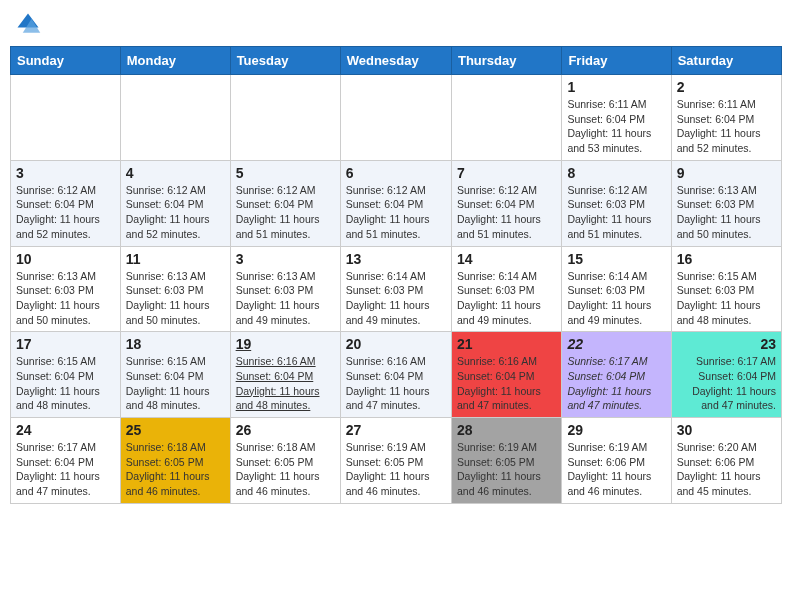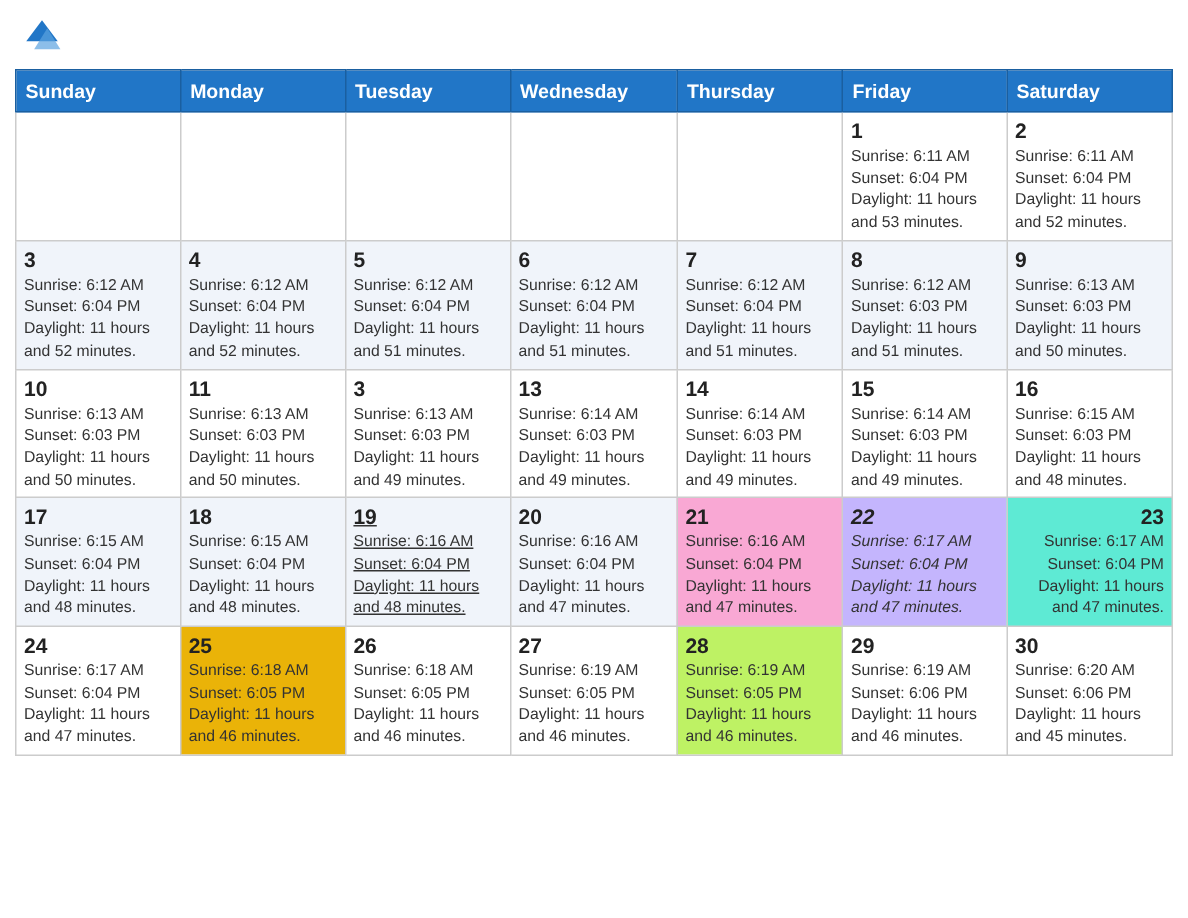--- a/index.html
+++ b/index.html
@@ -250,21 +250,21 @@
           <div class="day-info" style="white-space: pre-line;">Sunrise: 6:16 AM
 Sunset: 6:04 PM
 Daylight: 11 hours and 48 minutes.</div>
         </td>
         <td style="background: rgb(240, 244, 250);">
           <div class="day-number">20</div>
           <div class="day-info" style="white-space: pre-line;">Sunrise: 6:16 AM
 Sunset: 6:04 PM
 Daylight: 11 hours and 47 minutes.</div>
         </td>
-        <td style="background: #f9a8d4;">
+        <td style="background: #ef4444;">
           <div class="day-number">21</div>
           <div class="day-info" style="white-space: pre-line;">Sunrise: 6:16 AM
 Sunset: 6:04 PM
 Daylight: 11 hours and 47 minutes.</div>
         </td>
         <td style="background: #c4b5fd; font-style: italic;">
           <div class="day-number">22</div>
           <div class="day-info" style="white-space: pre-line;">Sunrise: 6:17 AM
 Sunset: 6:04 PM
 Daylight: 11 hours and 47 minutes.</div>
@@ -294,21 +294,21 @@
           <div class="day-info" style="white-space: pre-line;">Sunrise: 6:18 AM
 Sunset: 6:05 PM
 Daylight: 11 hours and 46 minutes.</div>
         </td>
         <td style="background: rgb(255, 255, 255);">
           <div class="day-number">27</div>
           <div class="day-info" style="white-space: pre-line;">Sunrise: 6:19 AM
 Sunset: 6:05 PM
 Daylight: 11 hours and 46 minutes.</div>
         </td>
-        <td style="background: #bef264;">
+        <td style="background: #a3a3a3;">
           <div class="day-number">28</div>
           <div class="day-info" style="white-space: pre-line;">Sunrise: 6:19 AM
 Sunset: 6:05 PM
 Daylight: 11 hours and 46 minutes.</div>
         </td>
         <td style="background: rgb(255, 255, 255);">
           <div class="day-number">29</div>
           <div class="day-info" style="white-space: pre-line;">Sunrise: 6:19 AM
 Sunset: 6:06 PM
 Daylight: 11 hours and 46 minutes.</div>

